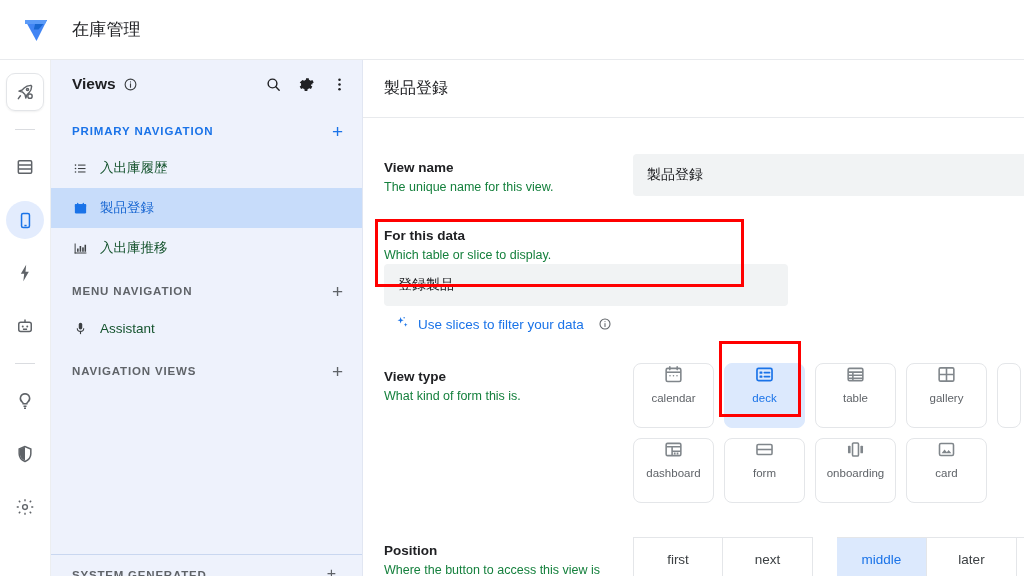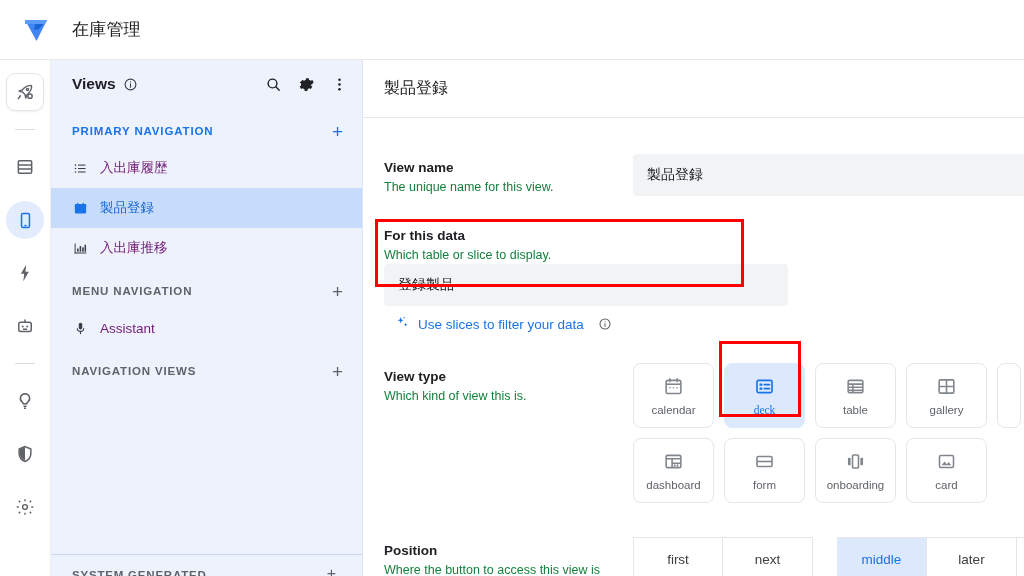--- a/index.html
+++ b/index.html
@@ -54,21 +54,21 @@
     height: 34px; display: flex; align-items: center;
     padding: 0 18px 0 21px; font-size: 11.5px; font-weight: 700;
     letter-spacing: .85px; color: #5f6368; margin-top: 6px;
   }
   .section-head.primary { color: #1a73e8; }
   .section-head .plus { margin-left: auto; font-size: 19px; font-weight: 400; line-height: 1; color: #1a73e8; }
   .section-head.muted .plus { color: #5f6368; }
 
   .nav-item {
     height: 40px; display: flex; align-items: center; gap: 11px;
-    padding: 0 21px; font-size: 13.5px; color: #701a75; cursor: pointer;
+    padding: 0 21px; font-size: 13.5px; color: #14532d; cursor: pointer;
   }
   .nav-item.selected { background: #c7dcfa; color: #1967d2; font-weight: 500; }
   .nav-item .nav-ico { width: 17px; display: flex; justify-content: center; color: #3c4043; }
   .nav-item.selected .nav-ico { color: #1a73e8; }
 
   .sidebar-spacer { flex: 1; }
   .sidebar-foot {
     border-top: 1px solid #c9d7f0; height: 22px; overflow: hidden;
     display: flex; align-items: center; padding: 0 26px 0 21px;
   }
@@ -106,27 +106,27 @@
     margin-top: 9px; margin-left: 11px;
     color: #1a73e8; font-size: 13.5px; cursor: pointer;
   }
   .slices-link .info-i { color: #5f6368; margin-left: 6px; display: inline-flex; }
 
   
   .vt-grid { display: flex; flex-wrap: wrap; gap: 10px; width: 420px; }
   .vt-tile {
     width: 81px; height: 65px; border: 1px solid #e4e6e9; border-radius: 8px;
     background: #fff; display: flex; flex-direction: column;
-    align-items: center; justify-content: center; gap: 7px; cursor: pointer;
+    align-items: center; justify-content: flex-start; gap: 7px; cursor: pointer;
   }
   .vt-tile .vt-ico { color: #80868b; display: flex; }
   .vt-tile .vt-lbl { font-size: 11.5px; color: #5f6368; }
   .vt-tile.selected { background: #dce9fd; border-color: #dce9fd; }
   .vt-tile.selected .vt-ico { color: #1a73e8; }
-  .vt-tile.selected .vt-lbl { color: #1a73e8; font-family: Liberation Serif, serif; }
+  .vt-tile.selected .vt-lbl { color: #1a73e8; }
   .vt-tile.partial { width: 24px; overflow: hidden; }
 
   
   .seg { display: flex; width: 420px; }
   .seg-item {
     width: 90px; height: 44px; border: 1px solid #e4e6e9; border-left: none;
     display: flex; align-items: center; justify-content: center;
     font-size: 13.5px; color: #3c4043; background: #fff; cursor: pointer;
   }
   .seg-item:first-child { border-left: 1px solid #e4e6e9; }
@@ -351,21 +351,21 @@
                   <path d="M12 11v5.4M12 7.8v.1" stroke-linecap="round"></path>
               </svg>
             </span>
           </div>
         </div>
       </div>
 
       <div class="row r-viewtype">
         <div class="row-label">
           <div class="lbl">View type</div>
-          <div class="desc">Which kind of view this is.</div>
+          <div class="desc">What kind of form this is.</div>
         </div>
         <div class="row-ctrl">
           <div class="vt-grid">
 
             <div class="vt-tile">
               <span class="vt-ico">
                 <svg width="21" height="21" viewBox="0 0 24 24" fill="none" stroke="currentColor" stroke-width="1.8">
                   <rect x="3.6" y="5" width="16.8" height="15" rx="1.8"></rect>
                     <path d="M3.6 9.4h16.8"></path>
                   <path d="M7.8 3.2v3.2M16.2 3.2v3.2" stroke-linecap="round"></path>

